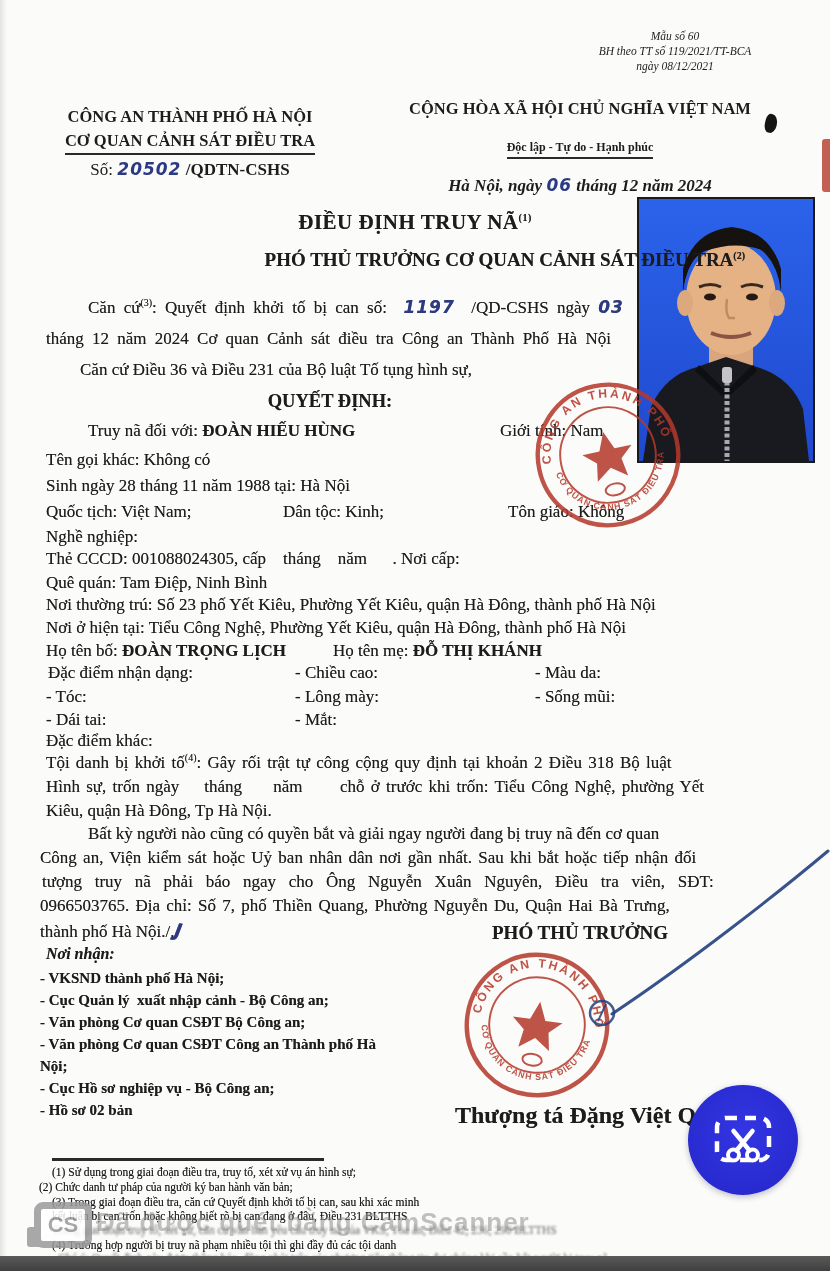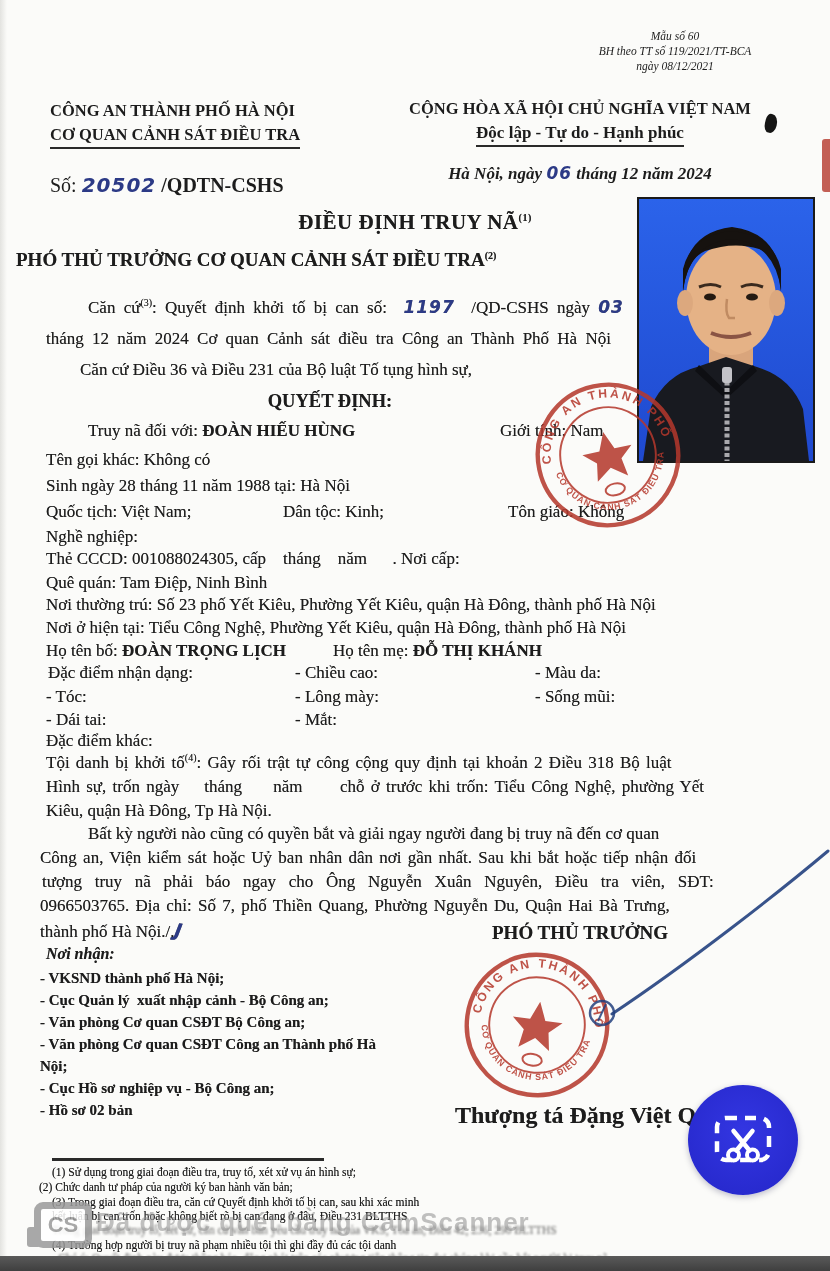--- a/index.html
+++ b/index.html
@@ -43,34 +43,34 @@
 <body>
 
 <div class="page">
 
   <div style="position:absolute;left:545px;top:30px;width:260px;text-align:center;z-index:3">
     <div class="i fs11">Mẫu số 60</div>
     <div class="i fs11" style="margin-top:3px">BH theo TT số 119/2021/TT-BCA</div>
     <div class="i fs11" style="margin-top:3px">ngày 08/12/2021</div>
   </div>
 
-  <div style="position:absolute;left:50px;top:101px;width:280px;text-align:left;z-index:3">
+  <div style="position:absolute;left:50px;top:107px;width:280px;text-align:center;z-index:3">
     <div class="b" style="font-size:16.5px">CÔNG AN THÀNH PHỐ HÀ NỘI</div>
     <div class="b" style="font-size:16.5px;margin-top:4px"><span class="underlined">CƠ QUAN CẢNH SÁT ĐIỀU TRA</span></div>
-    <div style="margin-top:24px;font-size:20px;white-space:pre"><span>Số: </span><span class="hw">20502</span><span class="b"> /QDTN-CSHS</span></div>
+    <div style="margin-top:4px;font-size:17px;white-space:pre"><span>Số: </span><span class="hw">20502</span><span class="b"> /QDTN-CSHS</span></div>
   </div>
 
   <div style="position:absolute;left:360px;top:99px;width:440px;text-align:center;z-index:3">
     <div class="b" style="font-size:16.5px">CỘNG HÒA XÃ HỘI CHỦ NGHĨA VIỆT NAM</div>
-    <div class="b" style="font-size:17px;margin-top:4px"><span class="underlined">Độc lập - Tự do - Hạnh phúc</span></div>
+    <div class="b" style="font-size:12px;margin-top:21px"><span class="underlined">Độc lập - Tự do - Hạnh phúc</span></div>
     <div class="b i" style="margin-top:16px;font-size:17px;white-space:pre"><span>Hà Nội, ngày </span><span class="hw">06</span><span> tháng 12 năm 2024</span></div>
   </div>
 
   <div class="ln b" style="left:0;top:210px;width:830px;text-align:center;font-size:21px;letter-spacing:.5px;z-index:3"><span>ĐIỀU ĐỊNH TRUY NÃ</span><sup>(1)</sup></div>
-  <div class="ln b" style="left:16px;top:249px;width:745px;text-align:left;font-size:19px;z-index:3"><span>PHÓ THỦ TRƯỞNG CƠ QUAN CẢNH SÁT ĐIỀU TRA</span><sup>(2)</sup></div>
+  <div class="ln b" style="left:0;top:249px;width:745px;text-align:right;font-size:19px;z-index:3"><span>PHÓ THỦ TRƯỞNG CƠ QUAN CẢNH SÁT ĐIỀU TRA</span><sup>(2)</sup></div>
 
   <div class="ln sp4" style="left:88px;top:297px;z-index:3"><span>Căn cứ</span><sup>(3)</sup><span>: Quyết định khởi tố bị can số:  </span><span class="hw">1197</span><span>  /QD-CSHS ngày </span><span class="hw">03</span></div>
   <div class="ln sp4" style="left:46px;top:329px;z-index:3">tháng 12 năm 2024 Cơ quan Cảnh sát điều tra Công an Thành Phố Hà Nội</div>
   <div class="ln" style="left:80px;top:360px;z-index:3">Căn cứ Điều 36 và Điều 231 của Bộ luật Tố tụng hình sự,</div>
 
   <div class="ln" style="left:88px;top:421px;z-index:3"><span>Truy nã đối với: </span><span class="b">ĐOÀN HIẾU HÙNG</span></div>
 
   <div class="ln b" style="left:0;top:391px;width:660px;text-align:center;font-size:18.5px;z-index:3">QUYẾT ĐỊNH:</div>
   <div class="ln" style="left:500px;top:421px;z-index:3">Giới tính: Nam</div>
   <div class="ln" style="left:46px;top:450px;z-index:3">Tên gọi khác: Không có</div>

